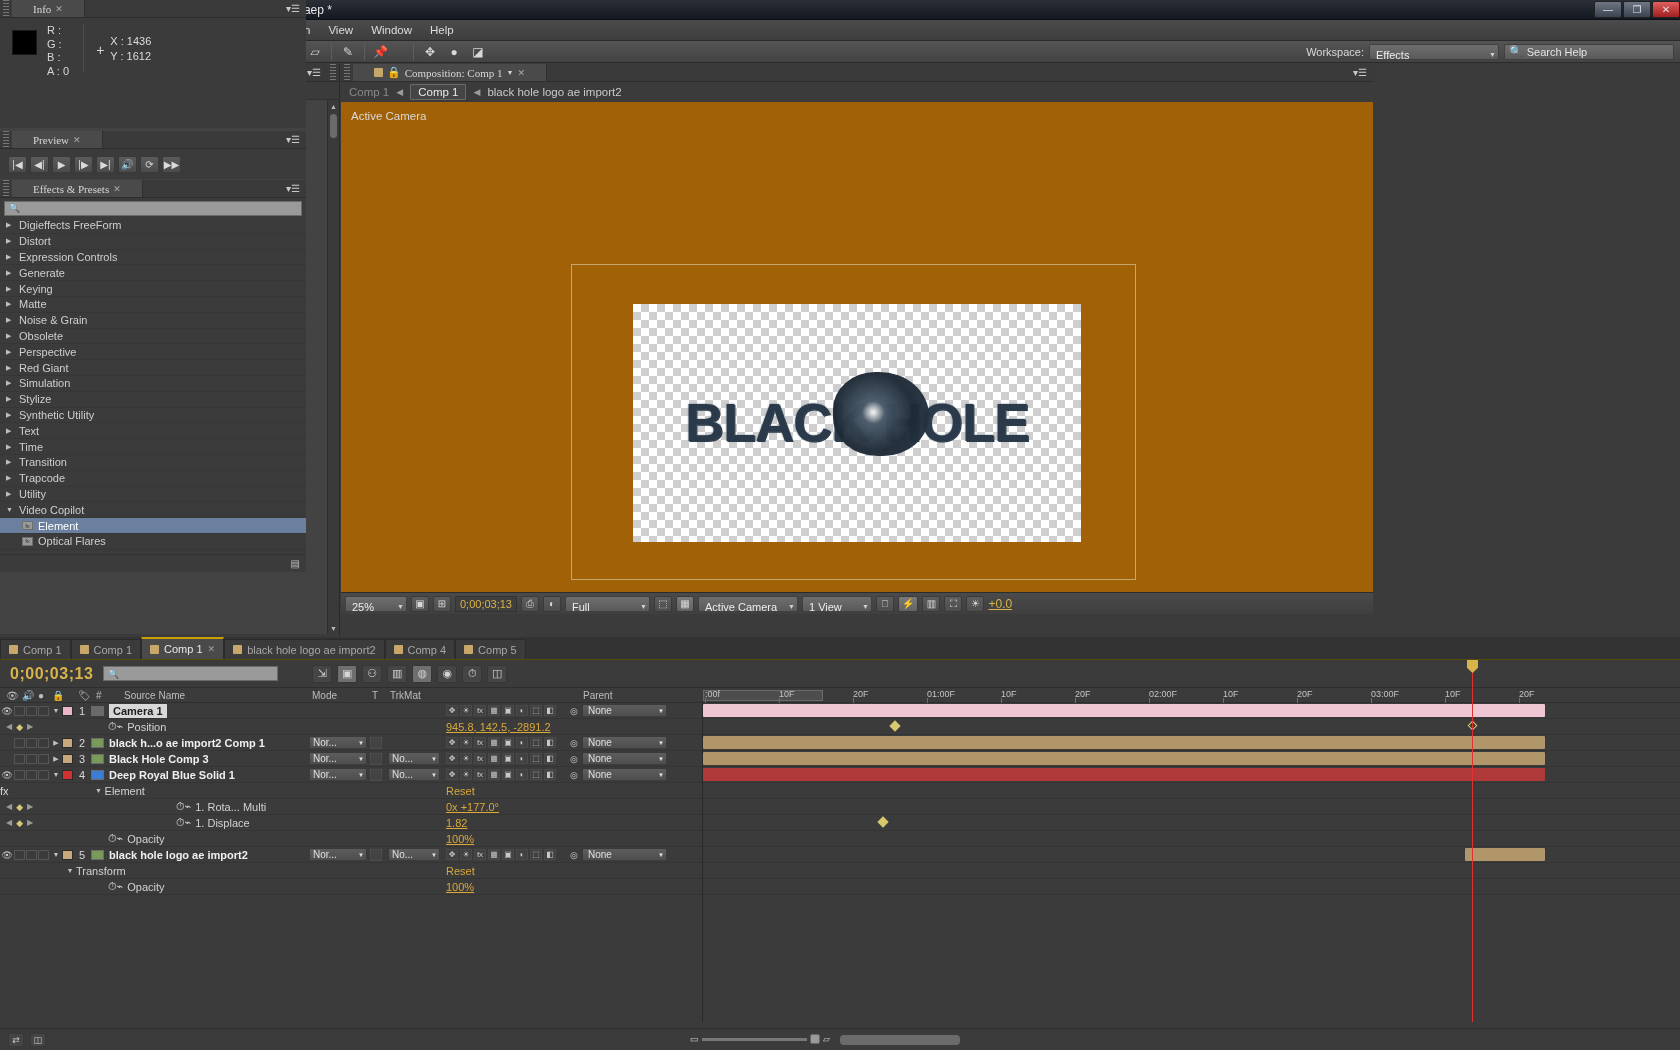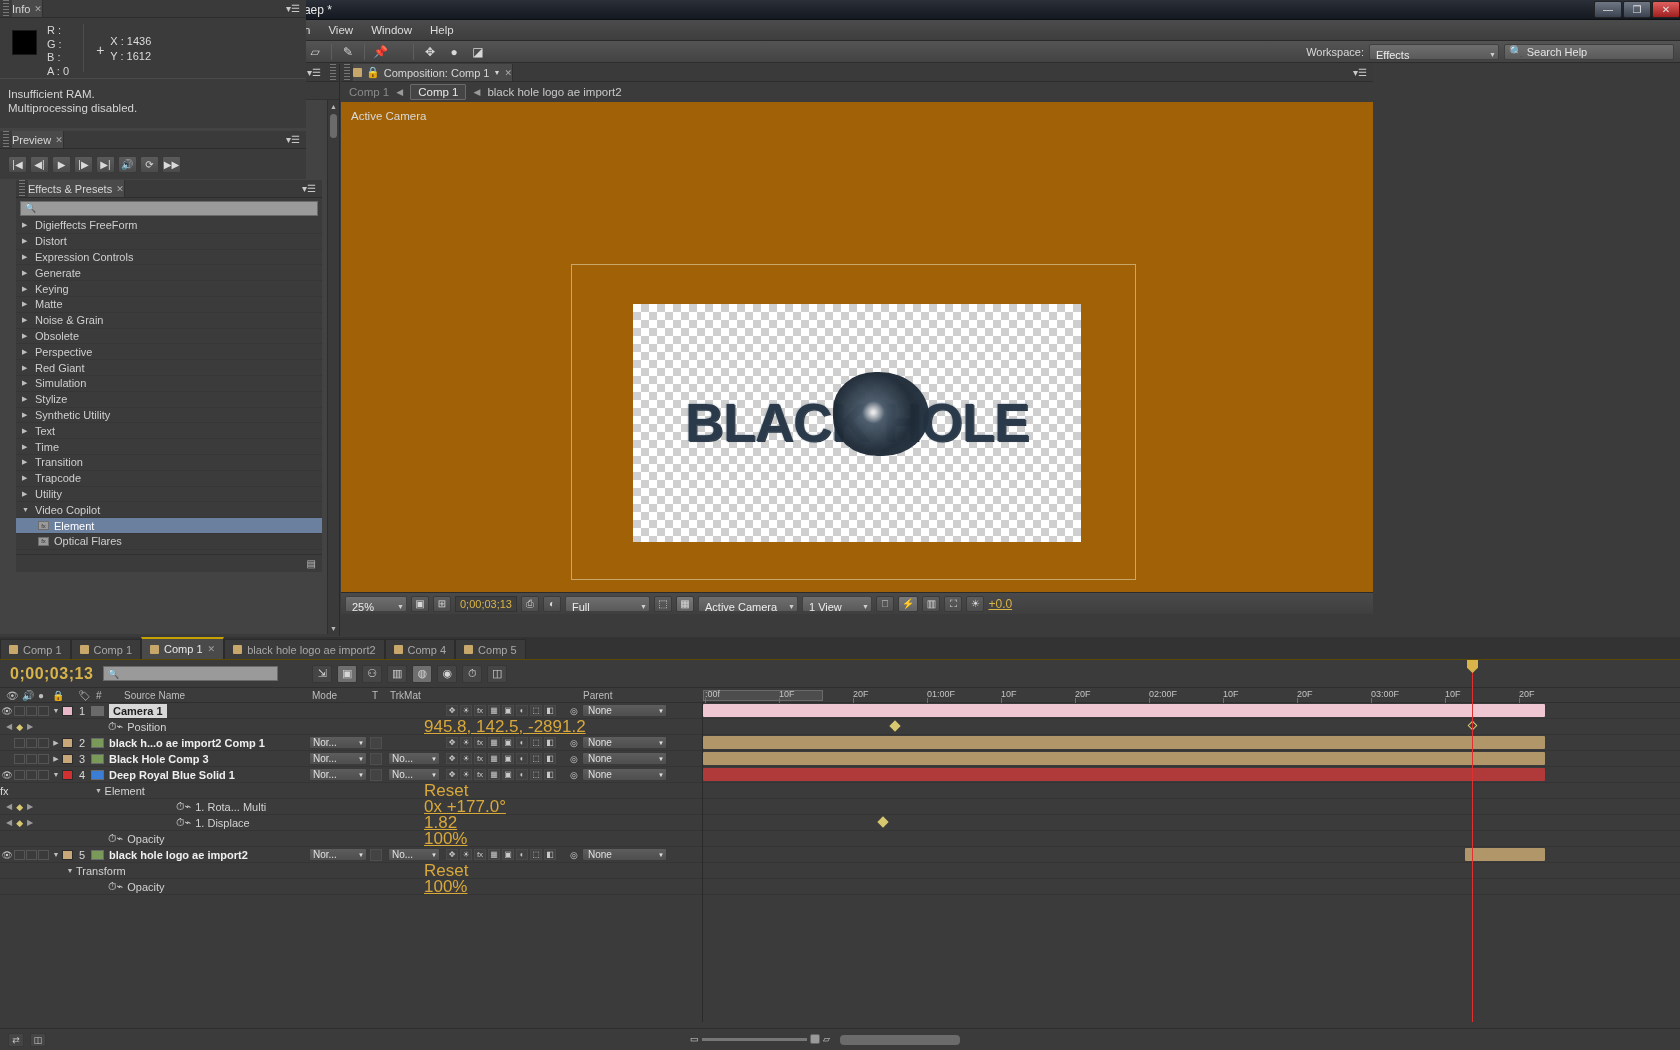--- a/index.html
+++ b/index.html
@@ -80,23 +80,24 @@
     padding:0 4px;color:#e4e4e4;gap:4px;font-size:11px;
   }
 
   
   .panel { position:absolute; background:#3b3b3b; }
   .ptabs {
     height:18px;background:#3a3a3a;display:flex;align-items:stretch;
     border-bottom:1px solid #2d2d2d;
   }
   .ptab {
-    display:flex;align-items:center;gap:4px;padding:0 0;
+    display:flex;align-items:center;gap:4px;padding:0 21px;
     background:#4a4a4a;color:#d6d6d6;font-size:11px;
     border-right:1px solid #303030;
+    font-family:Liberation Serif, serif;
   }
   .ptab.inactive { background:#3a3a3a; color:#8d8d8d; }
   .ptab .x { font-size:9px;color:#a9a9a9; }
   .dot { width:9px;height:9px;border-radius:1px; }
   .pmenu { margin-left:auto;padding:0 6px;color:#c9c9c9;font-size:10px;
            display:flex;align-items:center; }
 
   
   #effectctl { left:0; top:64px; width:340px; height:572px;
                background:#3b3b3b; border-right:1px solid #2a2a2a;}
@@ -173,21 +174,21 @@
              border-top:1px solid #4a4a4a;margin-top:2px;}
 
   #previewpanel { position:absolute;left:0;top:131px;width:306px;height:49px;}
   #prevbody { height:30px;background:#3b3b3b;display:flex;align-items:center;
               gap:3px;padding-left:8px;}
   .pvb { width:19px;height:17px;display:flex;align-items:center;justify-content:center;
          color:#dadada;font-size:10px;
          background:linear-gradient(to bottom,#5b5b5b,#4b4b4b);
          border:1px solid #3a3a3a;border-radius:2px;}
 
-  #fxpanel { position:absolute;left:16px;top:180px;width:306px;height:392px;}
+  #fxpanel { position:absolute;left:0;top:180px;width:306px;height:392px;}
   #fxsearch { height:20px;background:#3b3b3b;display:flex;align-items:center;padding:2px 4px;}
   #fxsearch .fld { flex:1;height:15px;background:#9a9a9a;border:1px solid #6a6a6a;
        display:flex;align-items:center;padding-left:4px;color:#3a3a3a;font-size:9px;}
   #fxlist { position:absolute;left:0;top:38px;right:0;bottom:18px;background:#3b3b3b;
        overflow:hidden;}
   .fxrow { height:15.8px;display:flex;align-items:center;gap:5px;padding-left:6px;
        color:#cfcfcf;font-size:11px;border-bottom:1px solid #363636;}
   .fxrow .tri { font-size:7px;color:#bdbdbd;width:8px;}
   .fxrow.child { padding-left:22px; }
   .fxrow.sel { background:#6b7f9e;color:#fff; }
@@ -249,21 +250,21 @@
   .trkbox .a{margin-left:auto;font-size:6px;padding-right:2px;}
   .switches{position:absolute;left:446px;display:flex;gap:2px;align-items:center;}
   .switches span{width:12px;height:11px;border:1px solid #4a4a4a;background:#414141;
        font-size:8px;color:#c9c9c9;display:flex;align-items:center;justify-content:center;}
   .parentbox{position:absolute;left:582px;width:85px;height:13px;
        background:linear-gradient(to bottom,#5d5d5d,#4e4e4e);border:1px solid #3a3a3a;
        display:flex;align-items:center;padding-left:5px;font-size:10px;color:#e0e0e0;border-radius:2px;}
   .parentbox .a{margin-left:auto;font-size:6px;padding-right:2px;}
   .pspiral{position:absolute;left:570px;color:#c9c9c9;font-size:9px;}
   .propname{color:#d2d2d2;}
-  .val{position:absolute;left:424px;color:#d9a83a;font-size:17px;}
+  .val{position:absolute;left:446px;color:#d9a83a;font-size:11px;}
   .val.u{text-decoration:underline;}
   .kfnav{display:flex;align-items:center;gap:4px;width:46px;padding-left:6px;
        color:#9a9a9a;font-size:8px;}
   .kfnav .d{color:#d8c870;font-size:9px;}
 
   #tlruler { position:absolute;left:703px;top:28px;right:0;height:15px;
        background:#3b3b3b;border-bottom:1px solid #2e2e2e;}
   #tlruler .tk{position:absolute;top:1px;color:#c4c4c4;font-size:9px;}
   #tlruler .line{position:absolute;top:10px;width:1px;height:5px;background:#6e6e6e;}
   #workarea{position:absolute;left:703px;top:16px;height:11px;background:#4d4d4d;
@@ -476,24 +477,20 @@
             </div>
         </div>
         <div id="xydiv">
           <span class="plus">+</span>
           <div id="xy">
             <div>X : 1436</div>
             <div>Y : 1612</div>
           </div>
         </div>
       </div>
-      <div id="infomsg">
-        <div>Insufficient RAM.</div>
-        <div>Multiprocessing disabled.</div>
-      </div>
     </div>
   </div>
 
   <div id="previewpanel">
     <div class="ptabs">
       <div class="grip"></div>
       <div class="ptab">
         <span>Preview</span>
         <span class="x">✕</span>
       </div>

